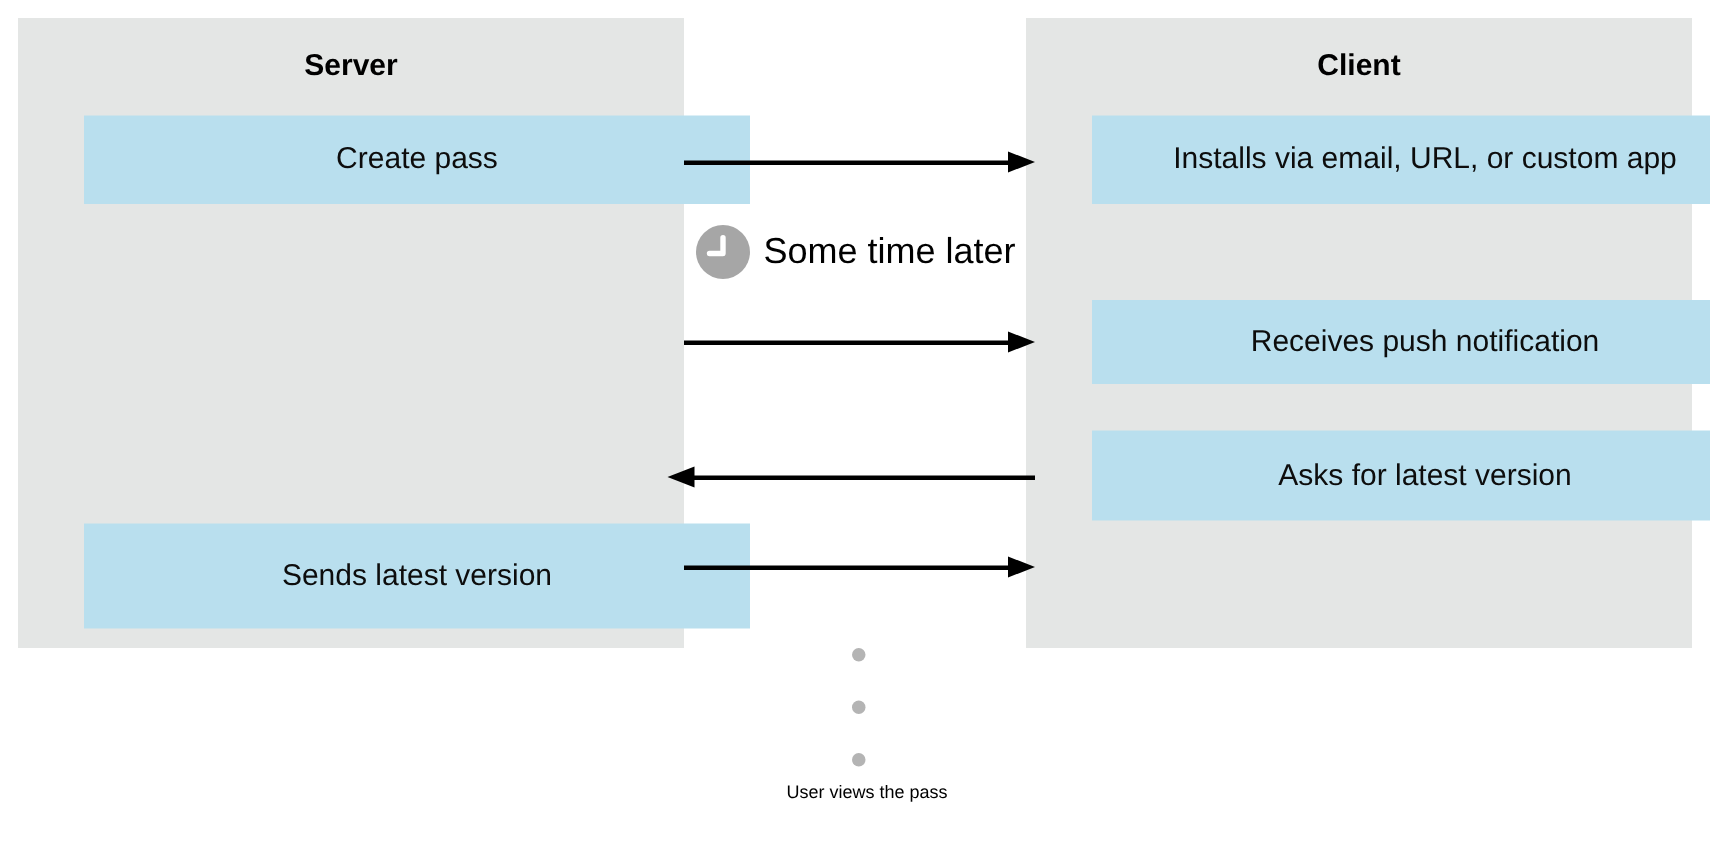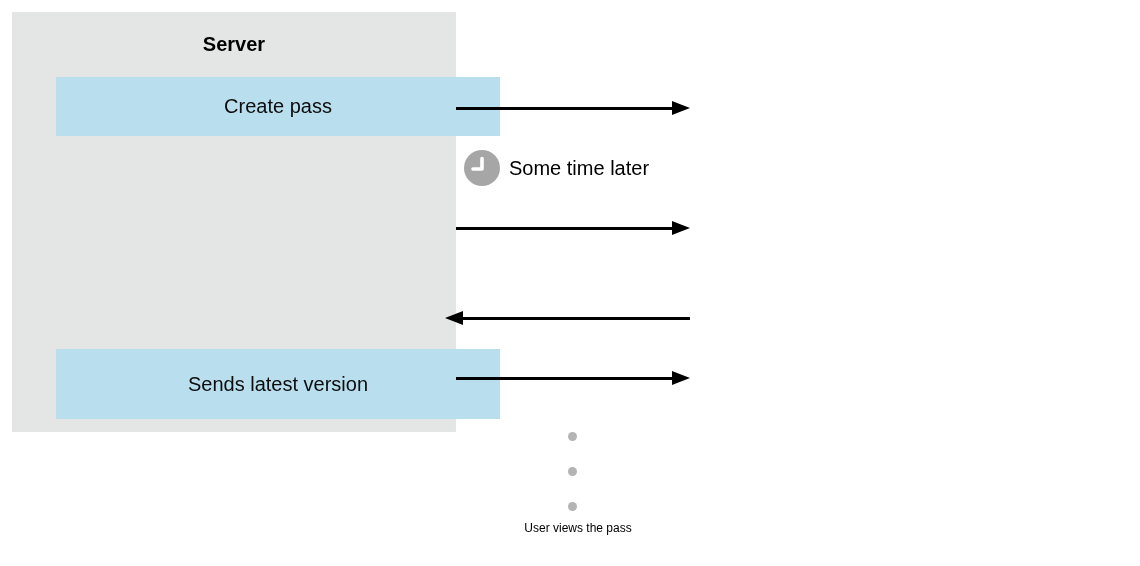--- a/index.html
+++ b/index.html
@@ -60,21 +60,21 @@
   .arrow-right .head { right: 0; border-left: 18px solid var(--arrow-black, #000); }
   .arrow-left  .head { left: 0;  border-right: 18px solid var(--arrow-black, #000); }
   .a1 { top: 101px; }
   .a2 { top: 221px; }
   .a3 { top: 311px; }
   .a4 { top: 371px; }
 
   
   .time-note { position: absolute; left: 464px; top: 150px; display: flex; align-items: center; }
   .clock { width: 36px; height: 36px; display: block; }
-  .time-label { margin-left: 9px; font-size: 20px; color: #000; white-space: nowrap; }
+  .time-label { margin-left: 9px; font-size: 24px; color: #000; white-space: nowrap; }
 
   
   .dots { position: absolute; left: 568px; top: 432px; width: 10px; }
   .dot {
     width: 9px; height: 9px; border-radius: 50%;
     background: var(--dot-gray, #b4b4b4);
     margin-bottom: 26px;
   }
 
   
@@ -87,20 +87,26 @@
 <body>
 
 <div class="stage">
 
   <div class="col col-server">
     <div class="col-title">Server</div>
     <div class="brow s-row0">Create pass</div>
     <div class="brow s-row2">Sends latest version</div>
   </div>
 
+  <div class="col col-client">
+    <div class="col-title">Client</div>
+    <div class="brow c-row0">Installs via email, URL, or custom app</div>
+    <div class="brow c-row1">Receives push notification</div>
+    <div class="brow c-row2">Asks for latest version</div>
+  </div>
 
   <div class="arrow arrow-right a1">
     <div class="shaft"></div>
     <div class="head"></div>
   </div>
   <div class="arrow arrow-right a2">
     <div class="shaft"></div>
     <div class="head"></div>
   </div>
   <div class="arrow arrow-left a3">

